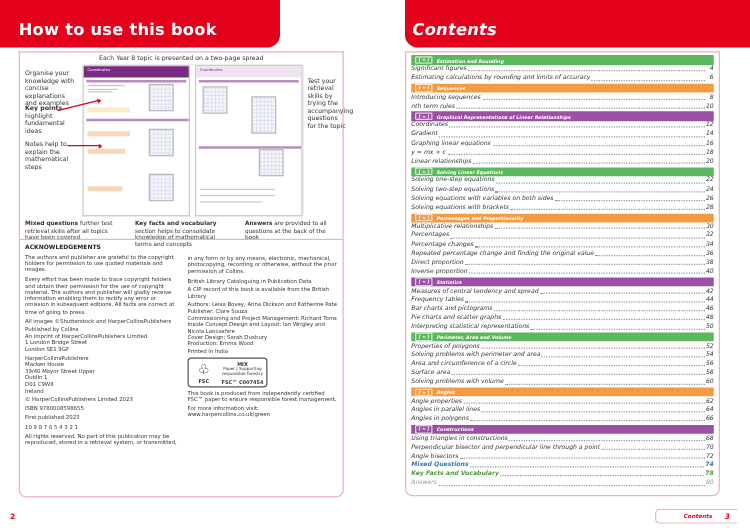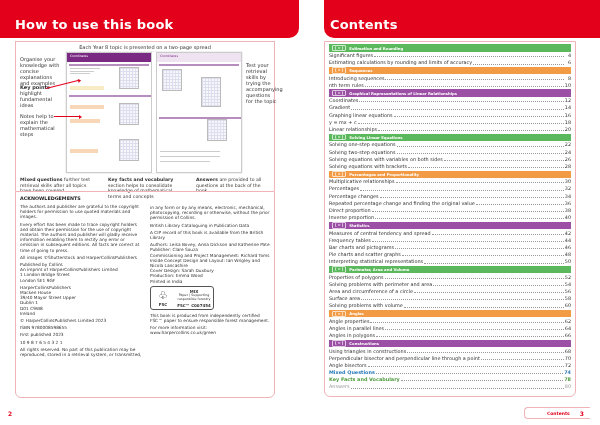--- a/index.html
+++ b/index.html
@@ -1,28 +1,28 @@
 <!DOCTYPE html>
 <html><head>
   <meta charset="utf-8">
   <style>
     * { box-sizing: border-box; margin: 0; padding: 0; }
     html, body { width: 600px; height: 425px; overflow: hidden; background: #ffffff; }
     body { font-family: "DejaVu Sans", sans-serif; color: #333; position: relative; }
 
     .page { position: absolute; top: 0; height: 425px; background: #fff; }
     .page-left { left: 0; width: 300px; }
-    .page-right { left: 300px; width: 300px; }
+    .page-right { left: 300px; width: 300px; font-style: italic; }
 
     
     .banner {
       position: absolute; top: 0; height: 38px; background: #e2001a;
       color: #fff; font-family: "DejaVu Sans", sans-serif; font-weight: bold;
     }
-    .banner-left { left: 0; width: 299px; border-radius: 0 0 10px 0; padding-left: 18px; }
+    .banner-left { left: 0; width: 224px; border-radius: 0 0 10px 0; padding-left: 18px; }
     .banner-right { left: 24px; width: 276px; border-radius: 0 0 0 10px; }
     .banner-title { position: absolute; bottom: 6px; font-size: 13px; letter-spacing: 0.2px; }
     .banner-left .banner-title { left: 15px; }
     .banner-right .banner-title { left: 6px; }
 
     
     .howto-box {
       position: absolute; left: 15px; top: 41px; width: 260px; height: 150px;
       border: 1px solid #f0b3b8; border-bottom: none;
     }

